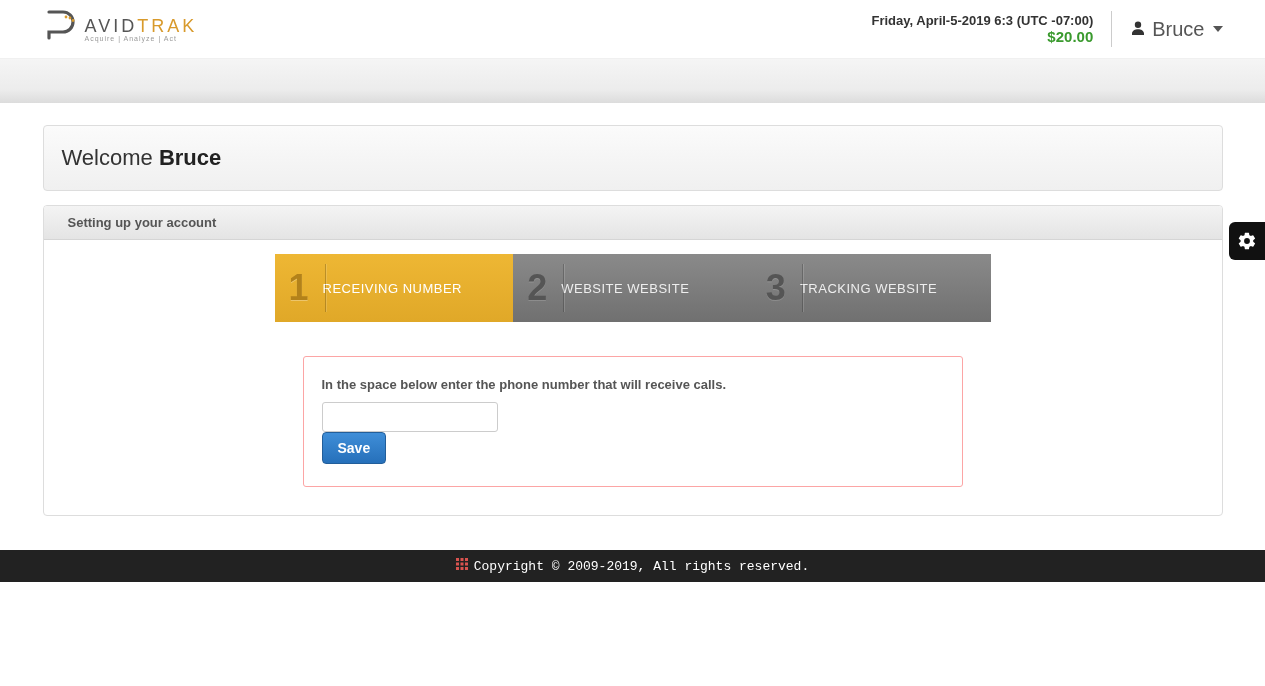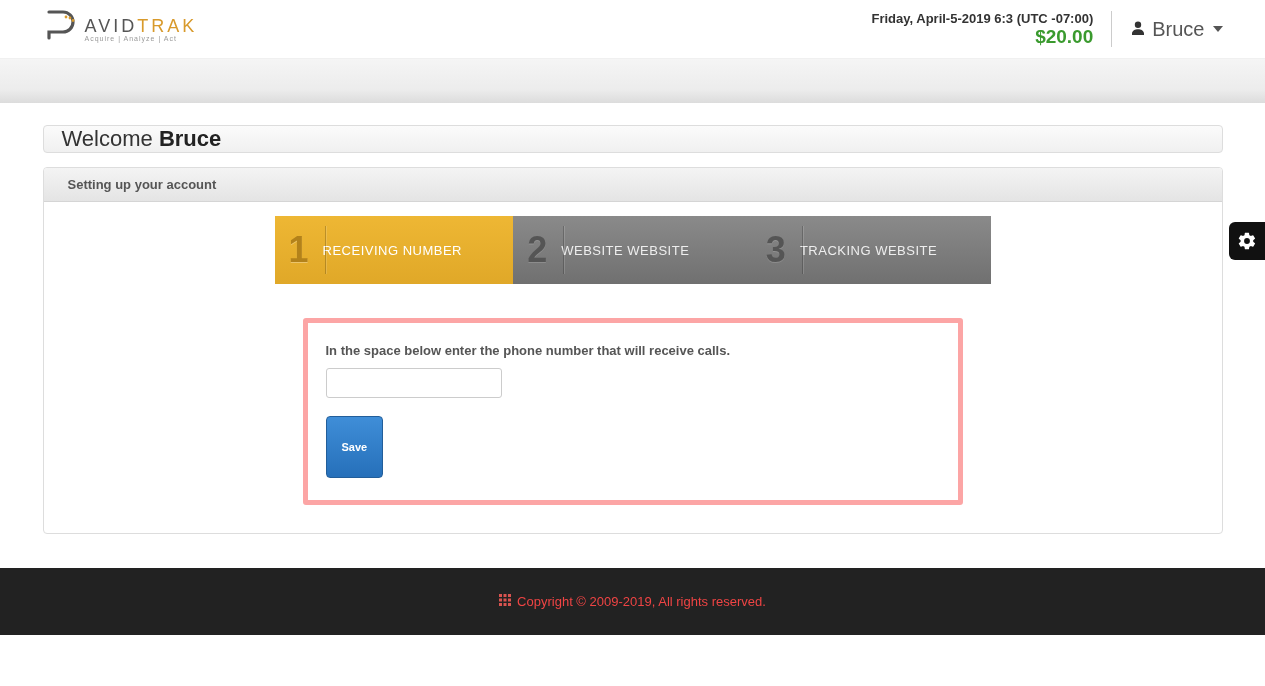--- a/index.html
+++ b/index.html
@@ -7,48 +7,48 @@
 .header { background: #fff; padding: 8px 12px; border-bottom: 1px solid #f0f0f0; }
 .header-inner { max-width: 1220px; margin: 0 auto; padding: 0 20px; display: flex; align-items: center; justify-content: space-between; }
 .logo { display: flex; align-items: center; gap: 2px; }
 .logo-mark { font-size: 34px; font-weight: 300; color: #555; position: relative; font-family: Arial; }
 .logo-text { font-family: Arial; }
 .logo-avid { color: #555; font-size: 18px; letter-spacing: 3px; font-weight: 300; }
 .logo-trak { color: #d89a2b; font-size: 18px; letter-spacing: 3px; font-weight: 400; }
 .logo-tag { font-size: 7px; color: #999; letter-spacing: 1px; margin-top: -2px; }
 .header-right { display: flex; align-items: center; gap: 18px; margin-left: 8px; }
 .datetime-balance { text-align: right; font-size: 13px; font-weight: bold; color: #333; }
-.balance { color: #3a9a2e; font-size: 19px; font-weight: bold; }
+.balance { color: #3a9a2e; font-size: 15px; font-weight: bold; }
 .divider { width: 1px; height: 36px; background: #ccc; }
 .user-menu { display: flex; align-items: center; gap: 6px; cursor: pointer; color: #555; font-size: 20px; }
 .caret { width: 0; height: 0; border-left: 5px solid transparent; border-right: 5px solid transparent; border-top: 6px solid #555; margin-left: 2px; }
 .subheader-band { height: 44px; background: linear-gradient(to bottom, #f5f5f5 0%, #ececec 70%, #dcdcdc 100%); }
 .container { max-width: 1220px; margin: 0 auto; padding: 0 20px; }
-.welcome-panel { margin-top: 22px; border: 1px solid #ddd; border-radius: 4px; background: linear-gradient(to bottom, #fbfbfb, #f0f0f0); padding: 0 18px; }
+.welcome-panel { margin-top: 22px; border: 1px solid #ddd; border-radius: 4px; background: linear-gradient(to bottom, #fbfbfb, #f0f0f0); padding: 19px 18px; }
 .welcome-panel .w1 { font-size: 22px; font-weight: 400; color: #333; }
 .welcome-panel .w2 { font-size: 22px; font-weight: 700; color: #222; }
 .setup-panel { margin-top: 14px; border: 1px solid #ddd; border-radius: 4px; background: #fff; overflow: hidden; }
 .setup-header { background: linear-gradient(to bottom, #f4f4f4, #e4e4e4); border-bottom: 1px solid #d5d5d5; padding: 9px 24px; font-size: 13px; font-weight: bold; color: #555; }
 .setup-body { padding: 14px 20px 28px; }
 .wizard { display: flex; width: 716px; margin: 0 auto; height: 68px; }
 .step { flex: 1; display: flex; align-items: center; gap: 14px; padding: 0 14px; position: relative; }
 .step-num { font-size: 36px; font-weight: 900; font-family: Arial; }
 .step-label { font-size: 13px; font-weight: 400; letter-spacing: 0.5px; }
 .step.active { background: linear-gradient(to bottom, #eeb734, #e0a828); color: #fff; }
 .step.active .step-num { color: #b3821a; text-shadow: 0 1px 0 rgba(255,255,255,0.3); }
 .step.active .step-label { color: #fff; }
 .step.inactive { background: linear-gradient(to bottom, #8a8a8a, #707070); }
 .step.inactive .step-num { color: #555; text-shadow: 0 1px 0 rgba(255,255,255,0.15); }
 .step.inactive .step-label { color: #eee; }
 .step-sep { position: absolute; left: 50px; top: 10px; bottom: 10px; width: 1px; background: rgba(0,0,0,0.2); box-shadow: 1px 0 0 rgba(255,255,255,0.15); }
-.form-card { width: 660px; margin: 34px auto 0; border: 5px solid #fca5a5; border-radius: 3px; padding: 20px 18px 22px; }
+.form-card { width: 660px; margin: 34px auto 0; border: 1px solid #fca5a5; border-radius: 3px; padding: 20px 18px 22px; }
 .form-label { font-size: 13px; font-weight: bold; color: #555; margin-bottom: 10px; }
 .phone-input { width: 176px; height: 30px; border: 1px solid #ccc; border-radius: 3px; padding: 4px 8px; font-size: 13px; }
-.save-btn { margin-top: 18px; background: linear-gradient(to bottom, #3f8ed8, #2670ba); border: 1px solid #225e9a; color: #fff; font-size: 11px; font-weight: bold; padding: 24px 15px; border-radius: 4px; cursor: pointer; }
-.footer { margin-top: 34px; background: #222; color: #ef4444; text-align: center; padding: 26px 0; font-size: 13px; position: relative; }
+.save-btn { background: linear-gradient(to bottom, #3f8ed8, #2670ba); border: 1px solid #225e9a; color: #fff; font-size: 14px; font-weight: bold; padding: 7px 15px; border-radius: 4px; cursor: pointer; }
+.footer { margin-top: 34px; background: #222; color: #ffffff; text-align: center; padding: 8px 0; font-size: 13px; position: relative; font-family: Liberation Mono, monospace; }
 .footer-icon { color: #d9534f; margin-right: 6px; display:inline-block; }
 .gear-tab { position: fixed; right: 0; top: 222px; background: #111; color: #fff; width: 36px; height: 38px; border-radius: 6px 0 0 6px; display: flex; align-items: center; justify-content: center; cursor: pointer; }
 .gear-svg { width: 20px; height: 20px; fill: #fff; }
 </style>
 </head>
 <body>
 
 <div class="header">
   <div class="header-inner">
     <div class="logo">

